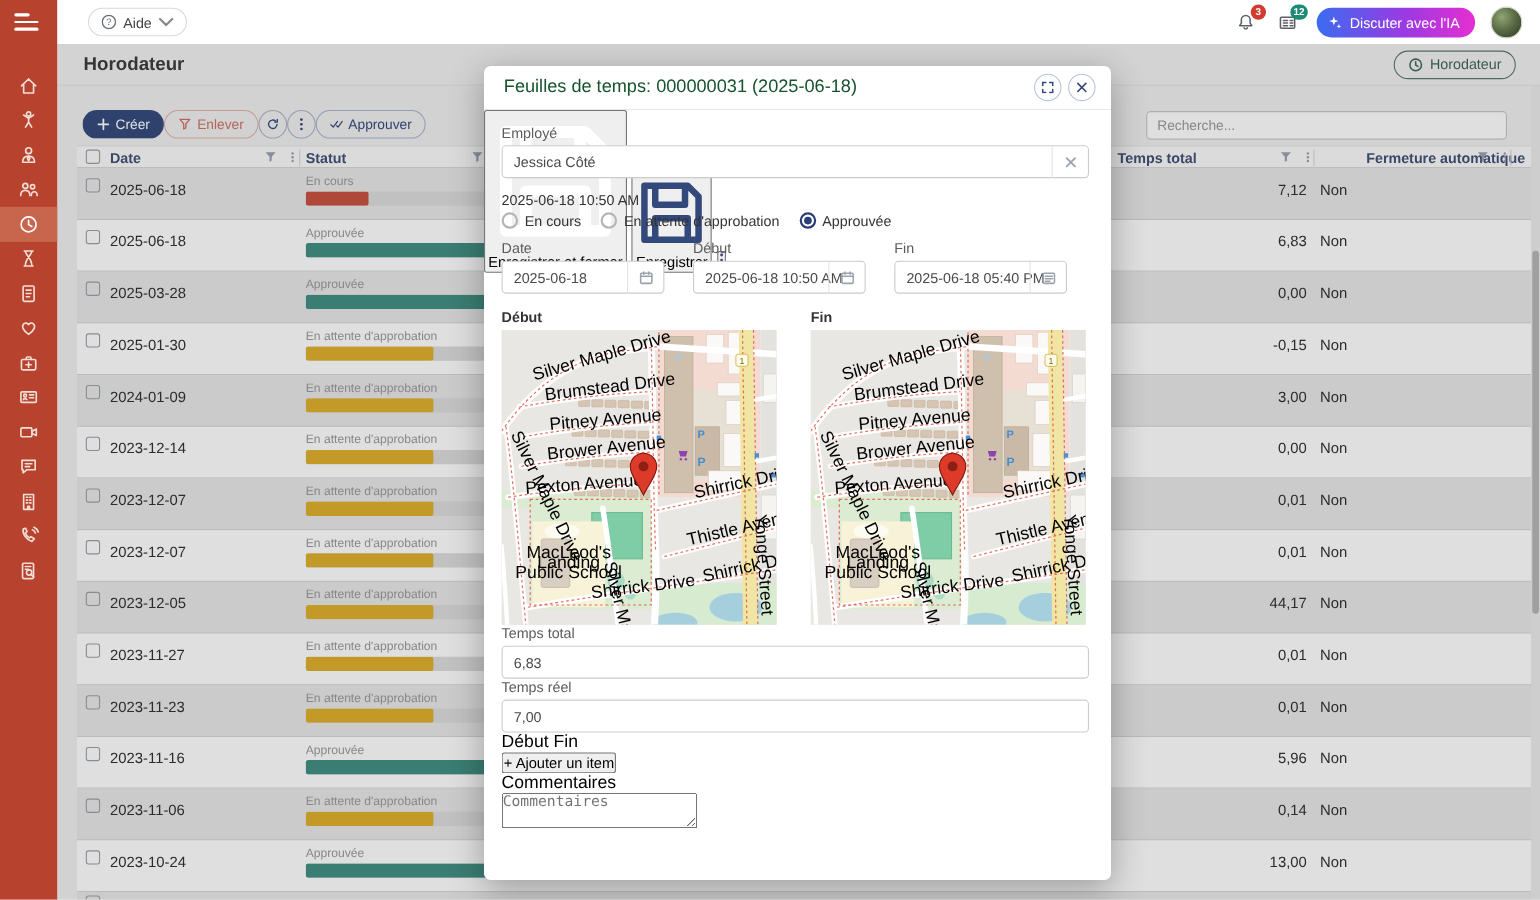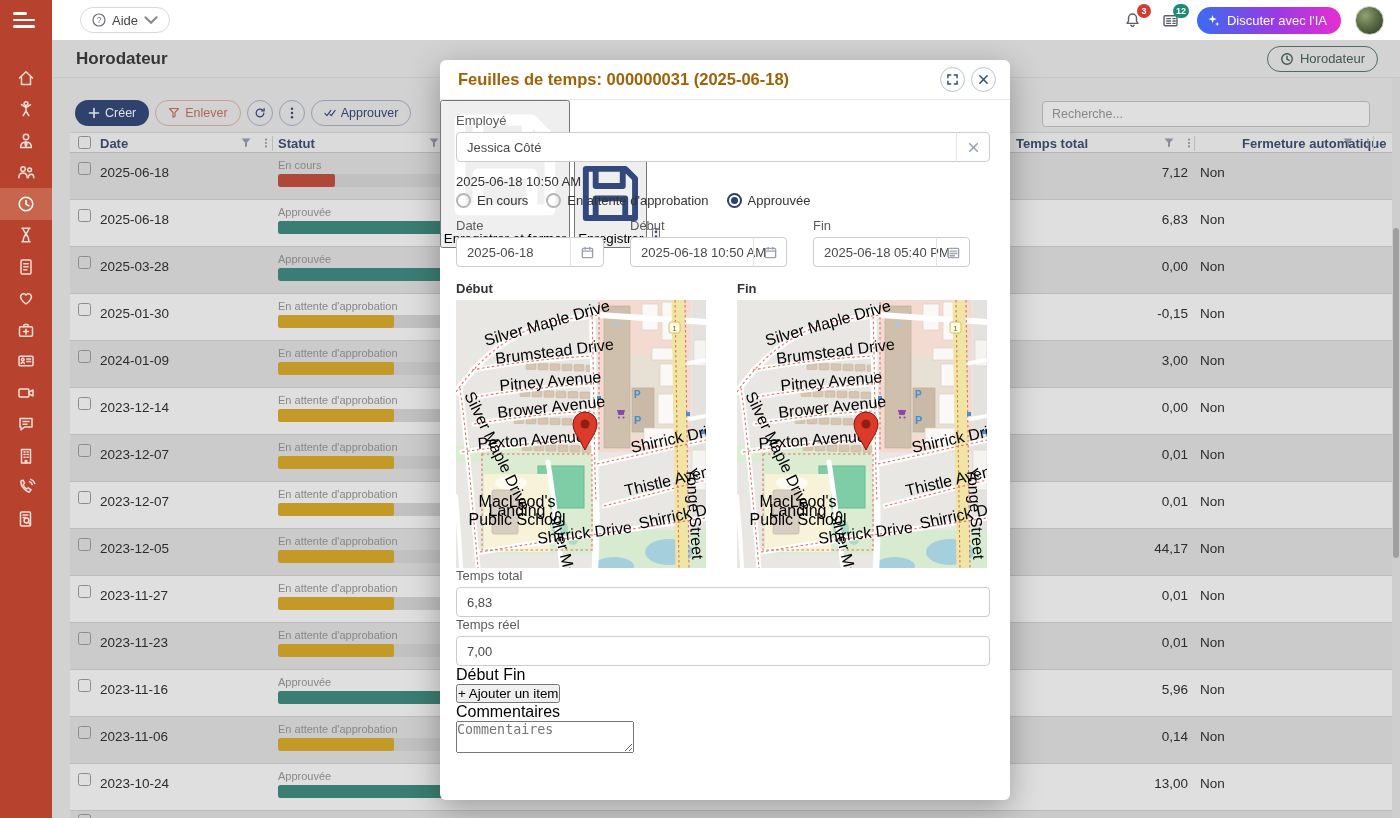--- a/index.html
+++ b/index.html
@@ -33,21 +33,21 @@
     background:radial-gradient(circle at 35% 32%, #93a474 0%, #5c6e48 45%, #2c351f 100%); border:1px solid #cdd4c5; }
 
   
   .page-head { position:absolute; left:52px; right:0; top:40px; height:38px; background:#f2f2f2; z-index:5; display:flex; align-items:center; border-bottom:1px solid #e2e2e2; }
   .page-title { margin-left:24px; font-size:17px; font-weight:bold; color:#3a3a3a; }
   .module-pill { margin-left:auto; margin-right:22px; height:26px; border:1.5px solid #55786f; border-radius:15px; color:#3f6459; font-size:13px; display:flex; align-items:center; gap:6px; padding:0 12px; cursor:pointer; background:transparent; font-family:inherit; }
   .module-pill svg { width:14px; height:14px; stroke:#3f6459; fill:none; stroke-width:1.6; stroke-linecap:round; }
 
   
   .content { position:absolute; left:52px; right:0; top:78px; bottom:0; background:#f0f0f0; z-index:5; }
-  .toolbar { position:absolute; left:23px; top:22px; display:flex; align-items:center; gap:6px; }
+  .toolbar { position:absolute; left:23px; top:22px; display:flex; align-items:center; }
   .btn { height:26px; border-radius:14px; font-size:12.5px; display:flex; align-items:center; gap:5px; padding:0 12px; cursor:pointer; border:1px solid transparent; background:transparent; font-family:inherit; }
   .btn svg { width:12px; height:12px; }
   .btn-create { background:#33497c; color:#fff; }
   .btn-remove { border-color:#e3b3aa; color:#cd7265; }
   .btn-circle { width:26px; padding:0; justify-content:center; border-color:#aab4cd; border-radius:50%; color:#33497c; }
   .btn-approve { border-color:#aab4cd; color:#33497c; }
   .search-box { position:absolute; left:990px; top:23px; width:328px; height:26px; border:1px solid #c6c6c6; border-radius:4px; background:#fff; font-size:12.5px; color:#444; padding:0 9px; font-family:inherit; }
   .search-box::placeholder { color:#9a9a9a; }
 
   
@@ -71,21 +71,21 @@
 
   .pagescroll { position:absolute; right:0; top:78px; bottom:0; width:8px; background:#ececec; z-index:6; }
   .pagescroll .thumb { position:absolute; left:1px; right:1px; top:150px; height:330px; background:#b5b5b5; border-radius:4px; }
 
   
   .backdrop { position:absolute; left:52px; right:0; top:40px; bottom:0; background:rgba(25,25,25,0.14); z-index:10; }
 
   
   .modal { position:absolute; left:440px; top:60px; width:570px; height:740px; background:#fff; border-radius:6px; box-shadow:0 8px 32px rgba(0,0,0,.3); z-index:20; overflow:hidden; }
   .m-head { height:40px; display:flex; align-items:center; padding:0 14px 0 18px; border-bottom:1px solid #e8e8e8; }
-  .m-title { font-size:16.5px; font-weight:bold; color:#a16207; }
+  .m-title { font-size:16.5px; font-weight:normal; color:#14532d; }
   .m-headbtns { margin-left:auto; display:flex; gap:6px; }
   .m-cir { width:25px; height:25px; border-radius:50%; border:1px solid #b9c3dc; background:#fff; display:flex; align-items:center; justify-content:center; cursor:pointer; }
   .m-cir svg { width:11px; height:11px; stroke:#33497c; stroke-width:1.6; fill:none; stroke-linecap:round; }
   .m-body { position:absolute; top:41px; left:0; right:0; bottom:38px; padding:12px 20px 0 16px; overflow:hidden; }
   .flabel { font-size:13px; color:#5b5b5b; margin-bottom:4px; }
   .inp { height:30px; border:1px solid #ccc; border-radius:4px; font-size:13px; color:#4a4a4a; padding:0 10px; background:#fff; width:100%; font-family:inherit; }
   .inp::placeholder { color:#aaa; }
   .inp-wrap { position:relative; }
   .inp-side { position:absolute; right:0; top:0; bottom:0; width:34px; border-left:1px solid #e3e3e3; display:flex; align-items:center; justify-content:center; cursor:pointer; }
   .inp-side svg { width:13px; height:13px; stroke:#9aa2ad; stroke-width:1.5; fill:none; stroke-linecap:round; }

